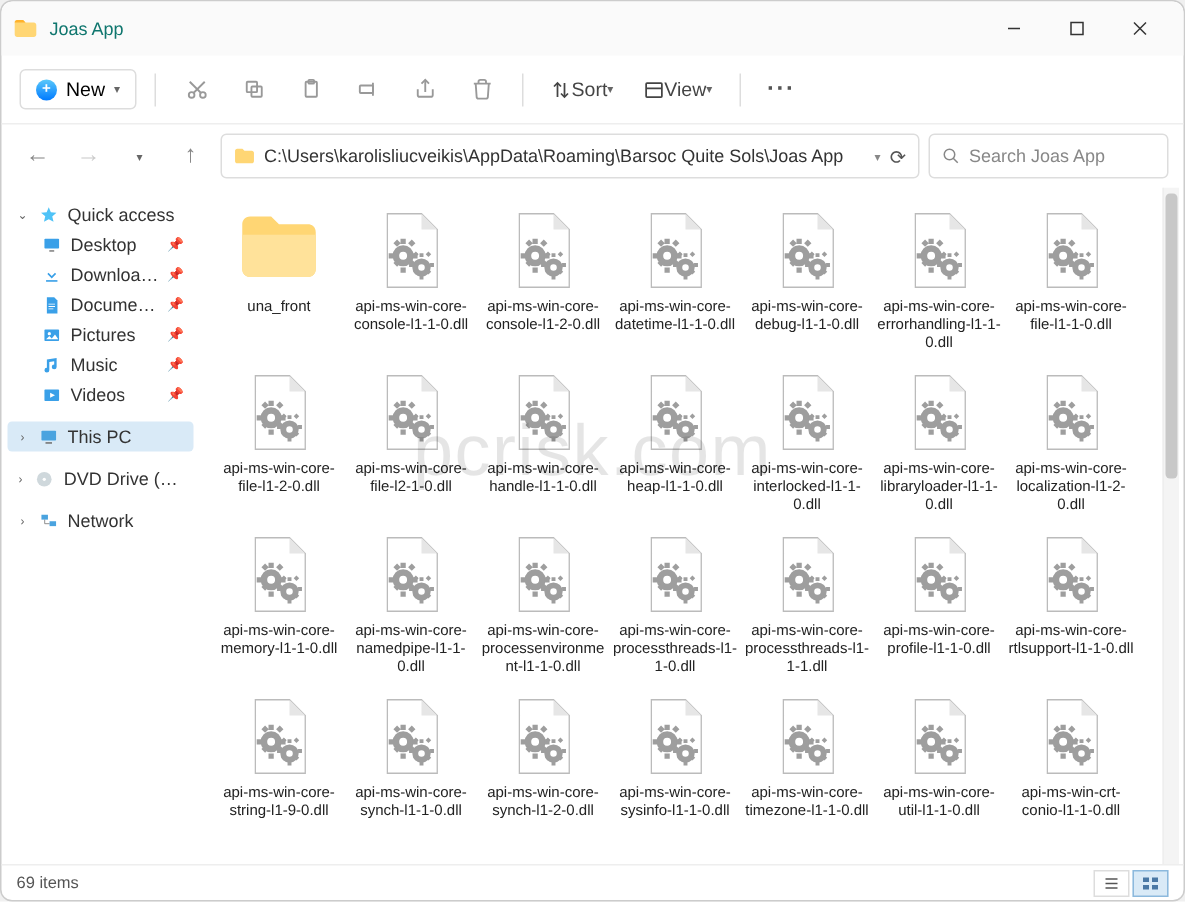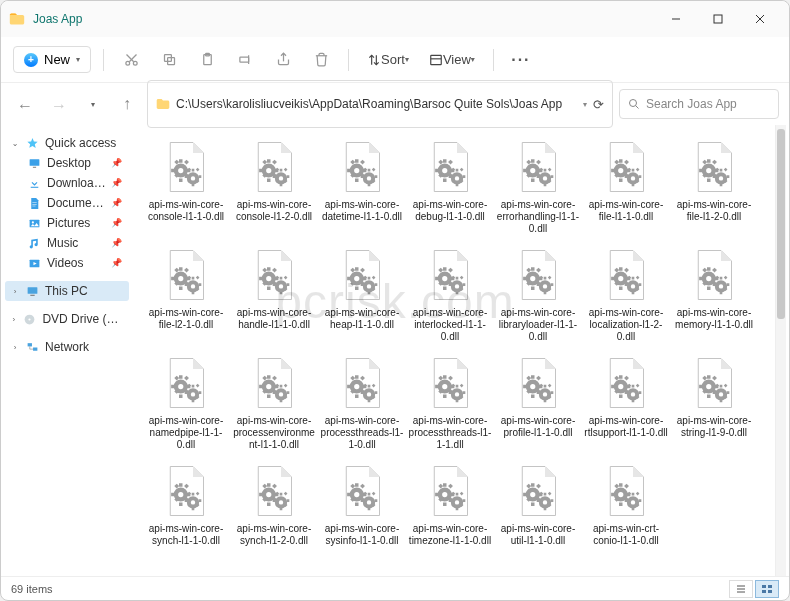--- a/index.html
+++ b/index.html
@@ -13,21 +13,21 @@
 .toolbar { height: 46px; display: flex; align-items: center; padding: 0 12px; border-bottom: 1px solid #eee; gap: 8px; }
 .newbtn { display: flex; align-items: center; padding: 5px 10px; border: 1px solid #ddd; border-radius: 4px; font-size: 13px; cursor: pointer; gap: 6px; }
 .newbtn .plus { width: 14px; height: 14px; border-radius: 50%; background: linear-gradient(#5ac8fa,#007aff); display: flex; align-items: center; justify-content: center; color: #fff; font-size: 10px; font-weight: bold; }
 .toolsep { width: 1px; height: 22px; background: #ddd; margin: 0 4px; }
 .toolicon { width: 30px; height: 30px; display: flex; align-items: center; justify-content: center; color: #999; cursor: pointer; border-radius: 4px; }
 .toolicon.active { color: #555; }
 .tooldrop { display: flex; align-items: center; gap: 0; padding: 4px 6px; font-size: 13px; cursor: pointer; border-radius: 4px; color: #444; }
 .chev { font-size: 8px; color: #666; }
 .addrbar { height: 42px; display: flex; align-items: center; padding: 0 10px; gap: 6px; }
 .navarrow { width: 28px; height: 28px; display: flex; align-items: center; justify-content: center; color: #888; cursor: pointer; }
-.ab-input { flex: 1; height: 48px; border: 1px solid #ddd; border-radius: 4px; display: flex; align-items: center; padding: 0 8px; font-size: 12px; color: #333; gap: 6px; }
+.ab-input { flex: 1; height: 30px; border: 1px solid #ddd; border-radius: 4px; display: flex; align-items: center; padding: 0 8px; font-size: 12px; color: #333; gap: 6px; }
 .ab-input .folder-ico { width: 14px; height: 12px; }
 .ab-path { flex: 1; white-space: nowrap; overflow: hidden; }
 .search { width: 160px; height: 30px; border: 1px solid #ddd; border-radius: 4px; display: flex; align-items: center; padding: 0 8px; font-size: 12px; color: #888; gap: 6px; }
 .body { flex: 1; display: flex; overflow: hidden; }
 .sidebar { width: 133px; padding: 8px 4px; font-size: 12px; overflow-y: auto; border-right: 1px solid transparent; }
 .sb-item { display: flex; align-items: center; padding: 3px 6px; gap: 6px; cursor: pointer; border-radius: 3px; color: #333; }
 .sb-item.sel { background: #d9eaf7; }
 .sb-ico { width: 14px; height: 14px; display: flex; align-items: center; justify-content: center; flex-shrink: 0; }
 .sb-label { white-space: nowrap; overflow: hidden; text-overflow: ellipsis; }
 .sb-tree { font-size: 8px; color: #666; width: 8px; text-align: center; }
@@ -278,20 +278,29 @@
               <line x1="7" y1="15" x2="13" y2="15" stroke="#777"></line>
             </svg>
           </span>
         <span class="sb-label">Network</span>
       </div>
     </div>
     <div class="content-wrap">
       <div class="content" id="content">
           <div class="file">
             <div class="thumb">
+              <svg viewBox="0 0 64 56">
+                <path fill="#FFD674" d="M4 12c0-3 2-6 6-6h16l6 6h22c3 0 6 2 6 6v28c0 3-2 6-6 6H10c-3 0-6-2-6-6z"></path>
+                <path fill="#FFE29A" d="M4 20h56v26c0 3-2 6-6 6H10c-3 0-6-2-6-6z"></path>
+              </svg>
+            </div>
+            <div class="name">una_front</div>
+          </div>
+          <div class="file">
+            <div class="thumb">
               <svg viewBox="0 0 64 64">
                 <path fill="#fff" stroke="#bbb" d="M14 4h26l12 12v44H14z"></path>
                 <path fill="#e6e6e6" d="M40 4l12 12H40z"></path>
                 <g fill="#9e9e9e">
                   <path d="M26 28a8 8 0 100 16 8 8 0 000-16zm0 5a3 3 0 110 6 3 3 0 010-6z"></path>
                   <path d="M24 23h4v4h-4zm0 22h4v4h-4zm-9-11h4v4h-4zm18 0h4v4h-4zm-14.4-7.6l2.8-2.8 2.8 2.8-2.8 2.8zm11.2 0l2.8-2.8 2.8 2.8-2.8 2.8zm-11.2 15.2l2.8-2.8 2.8 2.8-2.8 2.8zm11.2 0l2.8-2.8 2.8 2.8-2.8 2.8z"></path>
                   <path d="M40 38a7 7 0 100 14 7 7 0 000-14zm0 4.5a2.5 2.5 0 110 5 2.5 2.5 0 010-5z"></path>
                   <path d="M38.5 34h3v3h-3zm0 17h3v3h-3zm-8-9.5h3v3h-3zm16 0h3v3h-3zm-12.9-6.6l2.1-2.1 2.1 2.1-2.1 2.1zm9.6 0l2.1-2.1 2.1 2.1-2.1 2.1zm-9.6 13.2l2.1-2.1 2.1 2.1-2.1 2.1zm9.6 0l2.1-2.1 2.1 2.1-2.1 2.1z"></path>
                 </g>
               </svg>

